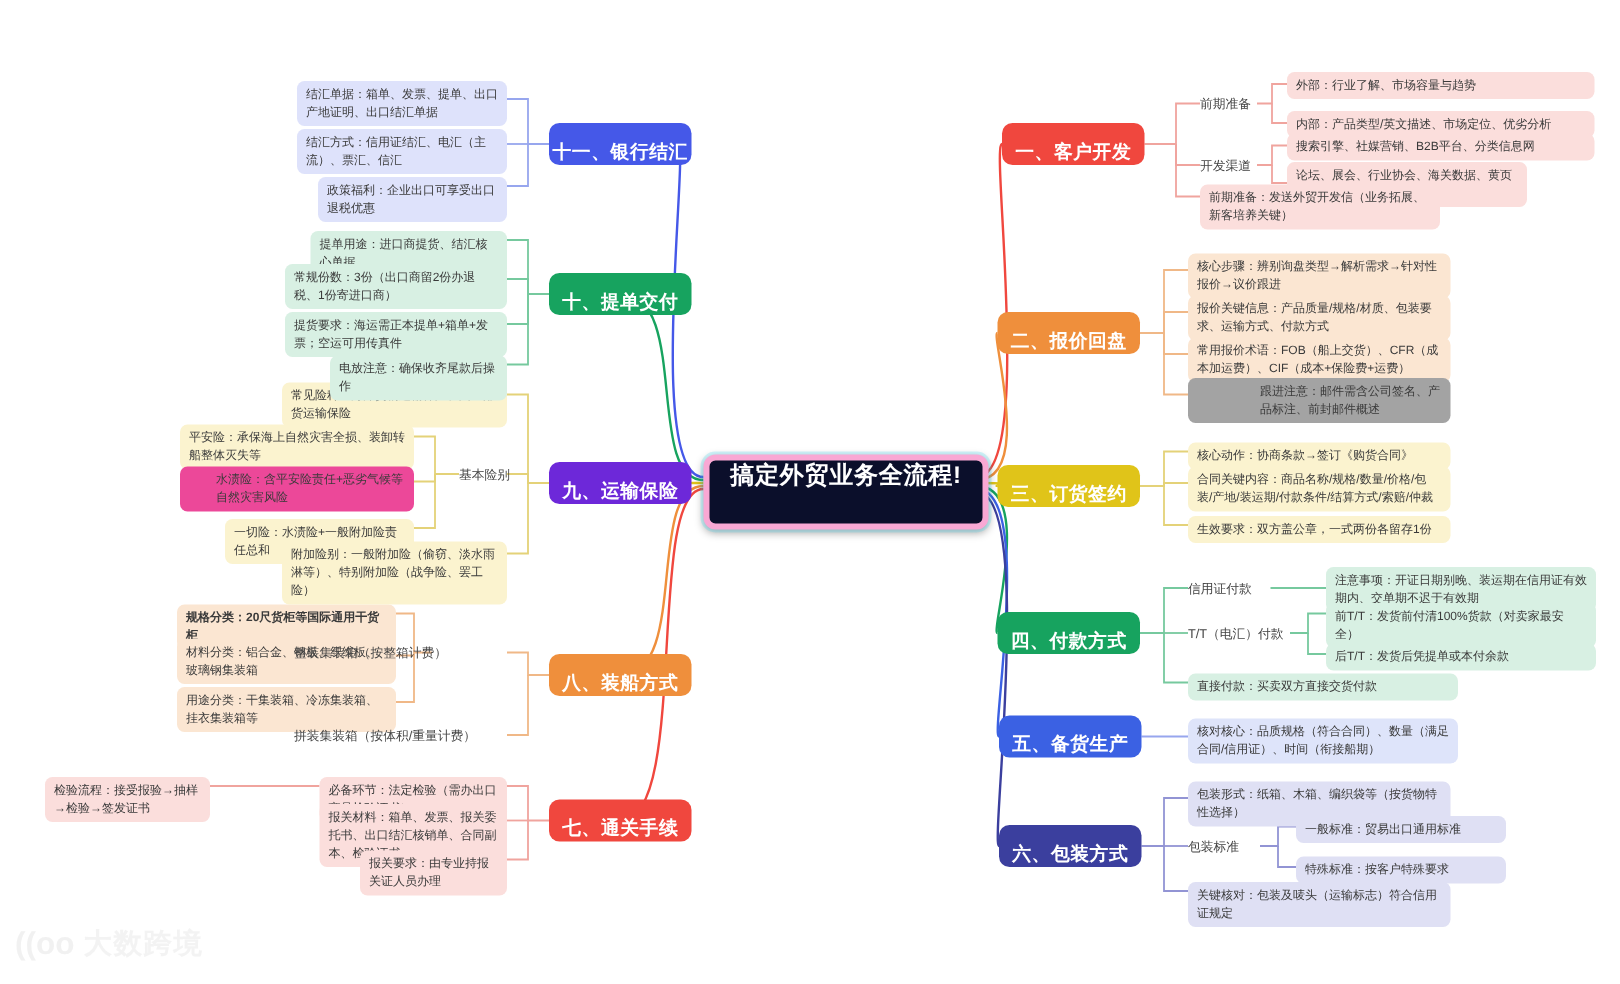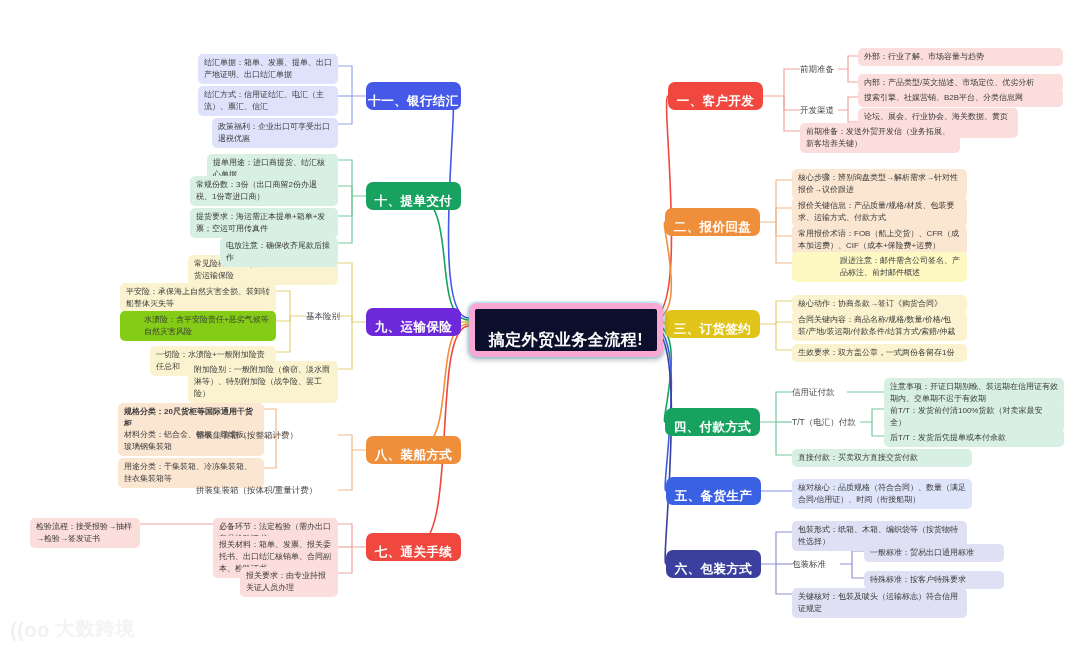--- a/index.html
+++ b/index.html
@@ -8,23 +8,23 @@
     background:#ffffff;
     font-family:"Liberation Sans","DejaVu Sans",sans-serif;
     position:relative;
   }
   #stage{position:absolute;inset:0;}
   svg.links{position:absolute;left:0;top:0;width:1080px;height:656px;pointer-events:none;}
 
   
   .center-node{
     position:absolute;left:469px;top:303px;width:182px;height:42px;
-    background:#0b0f2b;border:6px solid #f9a8d4;border-radius:8px;
+    background:#0b0f2b;border:4px solid #f9a8d4;border-radius:8px;
     box-shadow:0 0 0 2px rgba(73,215,242,.25), 0 2px 6px rgba(0,0,0,.35);
-    display:flex;align-items:flex-end;justify-content:center;
+    display:flex;align-items:flex-start;justify-content:center;
     color:#ffffff;font-size:16px;font-weight:700;letter-spacing:.5px;
     z-index:6;
   }
 
   
   .pill{
     position:absolute;display:flex;align-items:flex-end;justify-content:center;
     border-radius:7px;color:#fff;font-size:12.5px;font-weight:700;
     letter-spacing:.4px;z-index:5;white-space:nowrap;
   }
@@ -172,21 +172,21 @@
   <div class="l2" style="left:800px;top:105px;">开发渠道</div>
   <div class="leaf" style="left:858px;top:48px;width:205px;background:#fbdedc;">外部：行业了解、市场容量与趋势</div>
   <div class="leaf" style="left:858px;top:74px;width:205px;background:#fbdedc;">内部：产品类型/英文描述、市场定位、优劣分析</div>
   <div class="leaf" style="left:858px;top:89px;width:205px;background:#fbdedc;">搜索引擎、社媒营销、B2B平台、分类信息网</div>
   <div class="leaf" style="left:858px;top:108px;width:160px;background:#fbdedc;">论坛、展会、行业协会、海关数据、黄页名录、电话沟通</div>
   <div class="leaf" style="left:800px;top:123px;width:160px;background:#fbdedc;">前期准备：发送外贸开发信（业务拓展、新客培养关键）</div>
 
   <div class="leaf" style="left:792px;top:169px;width:175px;background:#fbe6d2;">核心步骤：辨别询盘类型→解析需求→针对性报价→议价跟进</div>
   <div class="leaf" style="left:792px;top:197px;width:175px;background:#fbe6d2;">报价关键信息：产品质量/规格/材质、包装要求、运输方式、付款方式</div>
   <div class="leaf" style="left:792px;top:225px;width:175px;background:#fbe6d2;">常用报价术语：FOB（船上交货）、CFR（成本加运费）、CIF（成本+保险费+运费）</div>
-  <div class="leaf" style="left:792px;top:252px;width:175px;background:#fef9c3;padding-left:48px;">跟进注意：邮件需含公司签名、产品标注、前封邮件概述</div>
+  <div class="leaf" style="left:792px;top:252px;width:175px;background:#a3a3a3;padding-left:48px;">跟进注意：邮件需含公司签名、产品标注、前封邮件概述</div>
 
   <div class="leaf" style="left:792px;top:295px;width:175px;background:#fbf3cf;">核心动作：协商条款→签订《购货合同》</div>
   <div class="leaf" style="left:792px;top:311px;width:175px;background:#fbf3cf;">合同关键内容：商品名称/规格/数量/价格/包装/产地/装运期/付款条件/结算方式/索赔/仲裁</div>
   <div class="leaf" style="left:792px;top:344px;width:175px;background:#fbf3cf;">生效要求：双方盖公章，一式两份各留存1份</div>
 
   <div class="l2" style="left:792px;top:387px;">信用证付款</div>
   <div class="l2" style="left:792px;top:417px;">T/T（电汇）付款</div>
   <div class="leaf" style="left:884px;top:378px;width:180px;background:#d8f0e3;">注意事项：开证日期别晚、装运期在信用证有效期内、交单期不迟于有效期</div>
   <div class="leaf" style="left:884px;top:402px;width:180px;background:#d8f0e3;">前T/T：发货前付清100%货款（对卖家最安全）</div>
   <div class="leaf" style="left:884px;top:429px;width:180px;background:#d8f0e3;">后T/T：发货后凭提单或本付余款</div>
@@ -208,21 +208,21 @@
 
   <div class="l2" style="left:196px;top:430px;">整装集装箱（按整箱计费）</div>
   <div class="l2" style="left:196px;top:485px;">拼装集装箱（按体积/重量计费）</div>
   <div class="leaf" style="left:118px;top:403px;width:146px;background:#fbe6d2;font-weight:bold;">规格分类：20尺货柜等国际通用干货柜</div>
   <div class="leaf" style="left:118px;top:426px;width:146px;background:#fbe6d2;">材料分类：铝合金、钢板、纤维板、玻璃钢集装箱</div>
   <div class="leaf" style="left:118px;top:458px;width:146px;background:#fbe6d2;">用途分类：干集装箱、冷冻集装箱、挂衣集装箱等</div>
 
   <div class="l2" style="left:306px;top:311px;">基本险别</div>
   <div class="leaf" style="left:188px;top:255px;width:150px;background:#fbf3cf;">常见险种：海洋货物运输保险、陆空邮货运输保险</div>
   <div class="leaf" style="left:120px;top:283px;width:156px;background:#fbf3cf;">平安险：承保海上自然灾害全损、装卸转船整体灭失等</div>
-  <div class="leaf" style="left:120px;top:311px;width:156px;background:#84cc16;padding-left:24px;">水渍险：含平安险责任+恶劣气候等自然灾害风险</div>
+  <div class="leaf" style="left:120px;top:311px;width:156px;background:#ec4899;padding-left:24px;">水渍险：含平安险责任+恶劣气候等自然灾害风险</div>
   <div class="leaf" style="left:150px;top:346px;width:126px;background:#fbf3cf;">一切险：水渍险+一般附加险责任总和</div>
   <div class="leaf" style="left:188px;top:361px;width:150px;background:#fbf3cf;">附加险别：一般附加险（偷窃、淡水雨淋等）、特别附加险（战争险、罢工险）</div>
 
   <div class="leaf" style="left:207px;top:154px;width:131px;background:#d8f0e3;">提单用途：进口商提货、结汇核心单据</div>
   <div class="leaf" style="left:190px;top:176px;width:148px;background:#d8f0e3;">常规份数：3份（出口商留2份办退税、1份寄进口商）</div>
   <div class="leaf" style="left:190px;top:208px;width:148px;background:#d8f0e3;">提货要求：海运需正本提单+箱单+发票；空运可用传真件</div>
   <div class="leaf" style="left:220px;top:237px;width:118px;background:#d8f0e3;">电放注意：确保收齐尾款后操作</div>
 
   <div class="leaf" style="left:198px;top:54px;width:140px;background:#dee2fb;">结汇单据：箱单、发票、提单、出口产地证明、出口结汇单据</div>
   <div class="leaf" style="left:198px;top:86px;width:140px;background:#dee2fb;">结汇方式：信用证结汇、电汇（主流）、票汇、信汇</div>

